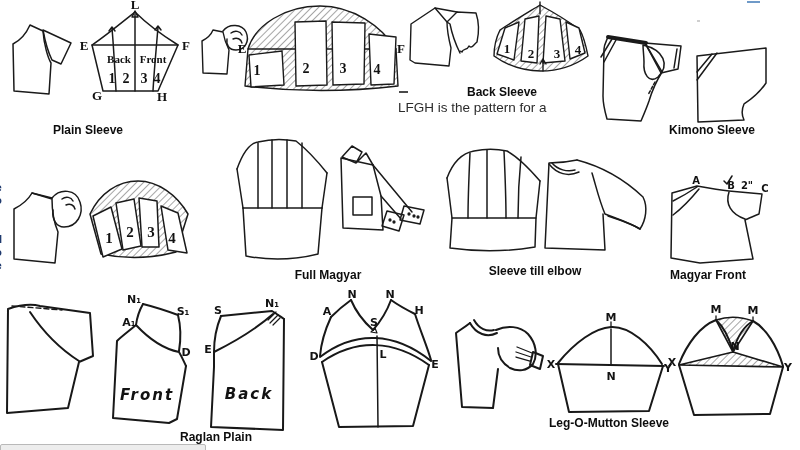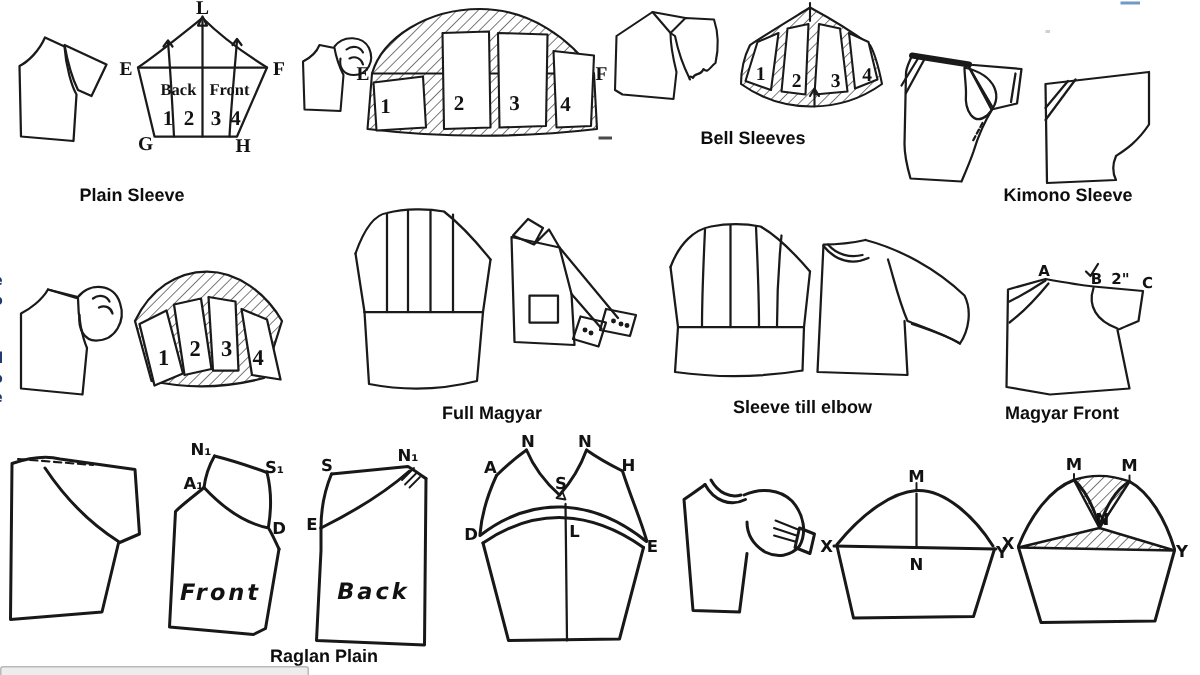--- a/index.html
+++ b/index.html
@@ -245,27 +245,29 @@
     <path fill="none" stroke-width="1.3" d="M716,316 L716,320 M753,317 L753,321"></path>
   </g>
   <text x="716" y="313" class="hand">M</text>
   <text x="753" y="314" class="hand">M</text>
   <text x="735" y="350" class="hand">N</text>
   <text x="672" y="366" class="hand">X</text>
   <text x="788" y="371" class="hand">Y</text>
 </svg>
 
   <div class="caption" style="left:88px;top:123px">Plain Sleeve</div>
-  <div class="caption" style="left:502px;top:85px">Bell Sleeves</div>
+  <div class="caption" style="left:502px;top:85px">Back Sleeve</div>
   <div class="caption" style="left:712px;top:123px">Kimono Sleeve</div>
   <div class="caption" style="left:328px;top:268px">Full Magyar</div>
   <div class="caption" style="left:535px;top:264px">Sleeve till elbow</div>
   <div class="caption" style="left:708px;top:268px">Magyar Front</div>
   <div class="caption" style="left:216px;top:430px">Raglan Plain</div>
-
+  <div class="caption" style="left:609px;top:416px">Leg-O-Mutton Sleeve</div>
+
+  <div class="note" style="left:398px;top:100px">LFGH is the pattern for a</div>
   <div class="small-dash"></div>
 
   <div class="frag-col">
     <span>e</span>
     <span>o</span>
     <span>f</span>
     <span>t</span>
     <span>d</span>
     <span>o</span>
     <span>e</span>

